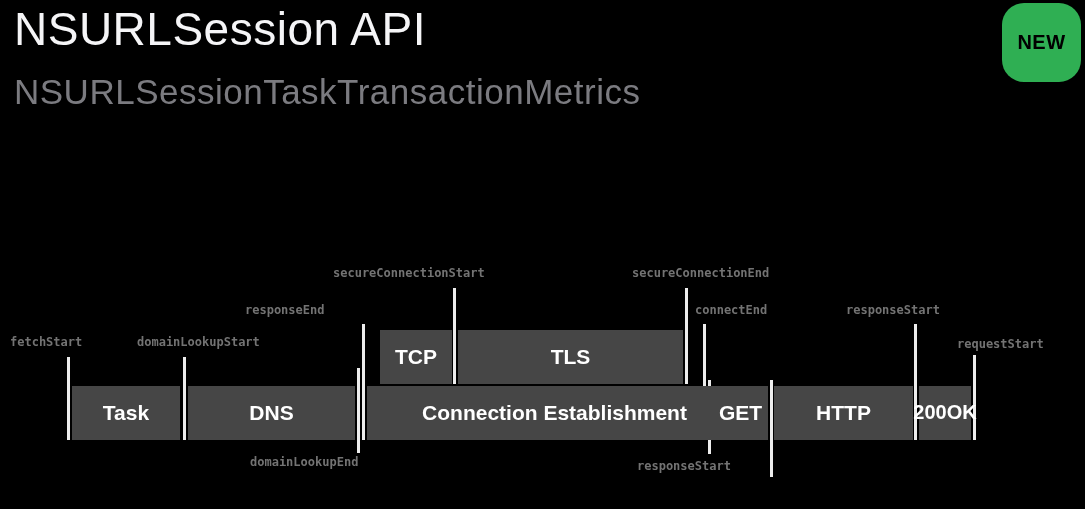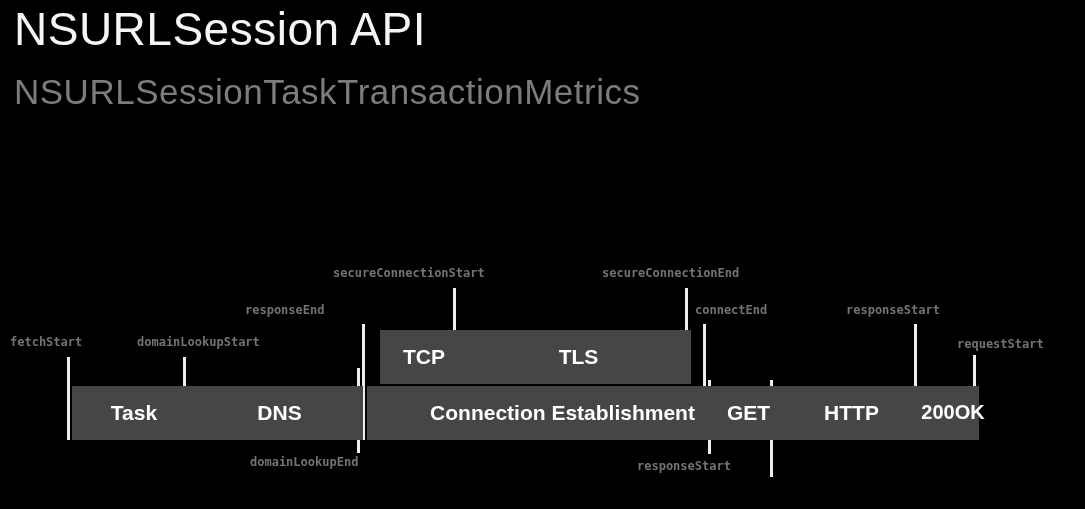--- a/index.html
+++ b/index.html
@@ -62,21 +62,20 @@
     height: 54px;
     background: #464646;
     color: #ffffff;
     font-size: 21px;
     font-weight: 700;
     display: flex;
     align-items: center;
     justify-content: center;
     text-align: center;
     white-space: nowrap;
-    padding-left: 8px;
   }
   .box.main { top: 386px; }
   .box.sub  { top: 330px; }
   .box.twoline {
     flex-direction: row;
     font-size: 20px;
     line-height: 1.08;
   }
   .mono {
     position: absolute;
@@ -87,40 +86,41 @@
     white-space: nowrap;
   }
 </style>
 </head>
 <body>
 
 <div class="slide">
 
   <div class="title">NSURLSession API</div>
   <div class="subtitle">NSURLSessionTaskTransactionMetrics</div>
+  <div class="badge">NEW</div>
 
   <div>
 
     <div class="tick" style="left:67px;  top:357px; height:83px;"></div>
     <div class="tick" style="left:183px; top:357px; height:83px;"></div>
     <div class="tick" style="left:357px; top:368px; height:85px;"></div>
     <div class="tick" style="left:362px; top:324px; height:116px;"></div>
     <div class="tick" style="left:453px; top:288px; height:96px;"></div>
     <div class="tick" style="left:685px; top:288px; height:96px;"></div>
     <div class="tick" style="left:703px; top:324px; height:116px;"></div>
     <div class="tick" style="left:708px; top:380px; height:74px;"></div>
     <div class="tick" style="left:770px; top:380px; height:97px;"></div>
     <div class="tick" style="left:914px; top:324px; height:116px;"></div>
     <div class="tick" style="left:973px; top:355px; height:85px;"></div>
 
     <div class="mono" style="left:10px;  top:335px;">fetchStart</div>
     <div class="mono" style="left:137px; top:335px;">domainLookupStart</div>
     <div class="mono" style="left:245px; top:303px;">responseEnd</div>
     <div class="mono" style="left:333px; top:266px;">secureConnectionStart</div>
-    <div class="mono" style="left:602px; top:266px;">secureConnectionEnd</div>
+    <div class="mono" style="left:632px; top:266px;">secureConnectionEnd</div>
     <div class="mono" style="left:695px; top:303px;">connectEnd</div>
     <div class="mono" style="left:846px; top:303px;">responseStart</div>
     <div class="mono" style="left:957px; top:337px;">requestStart</div>
     <div class="mono" style="left:250px; top:455px;">domainLookupEnd</div>
     <div class="mono" style="left:637px; top:459px;">responseStart</div>
     <div class="mono" style="left:717px; top:480px;margin-top:32px;">requestEnd</div>
 
     <div class="box sub" style="left:380px; width:72px;">TCP</div>
     <div class="box sub" style="left:458px; width:225px;">TLS</div>
 

